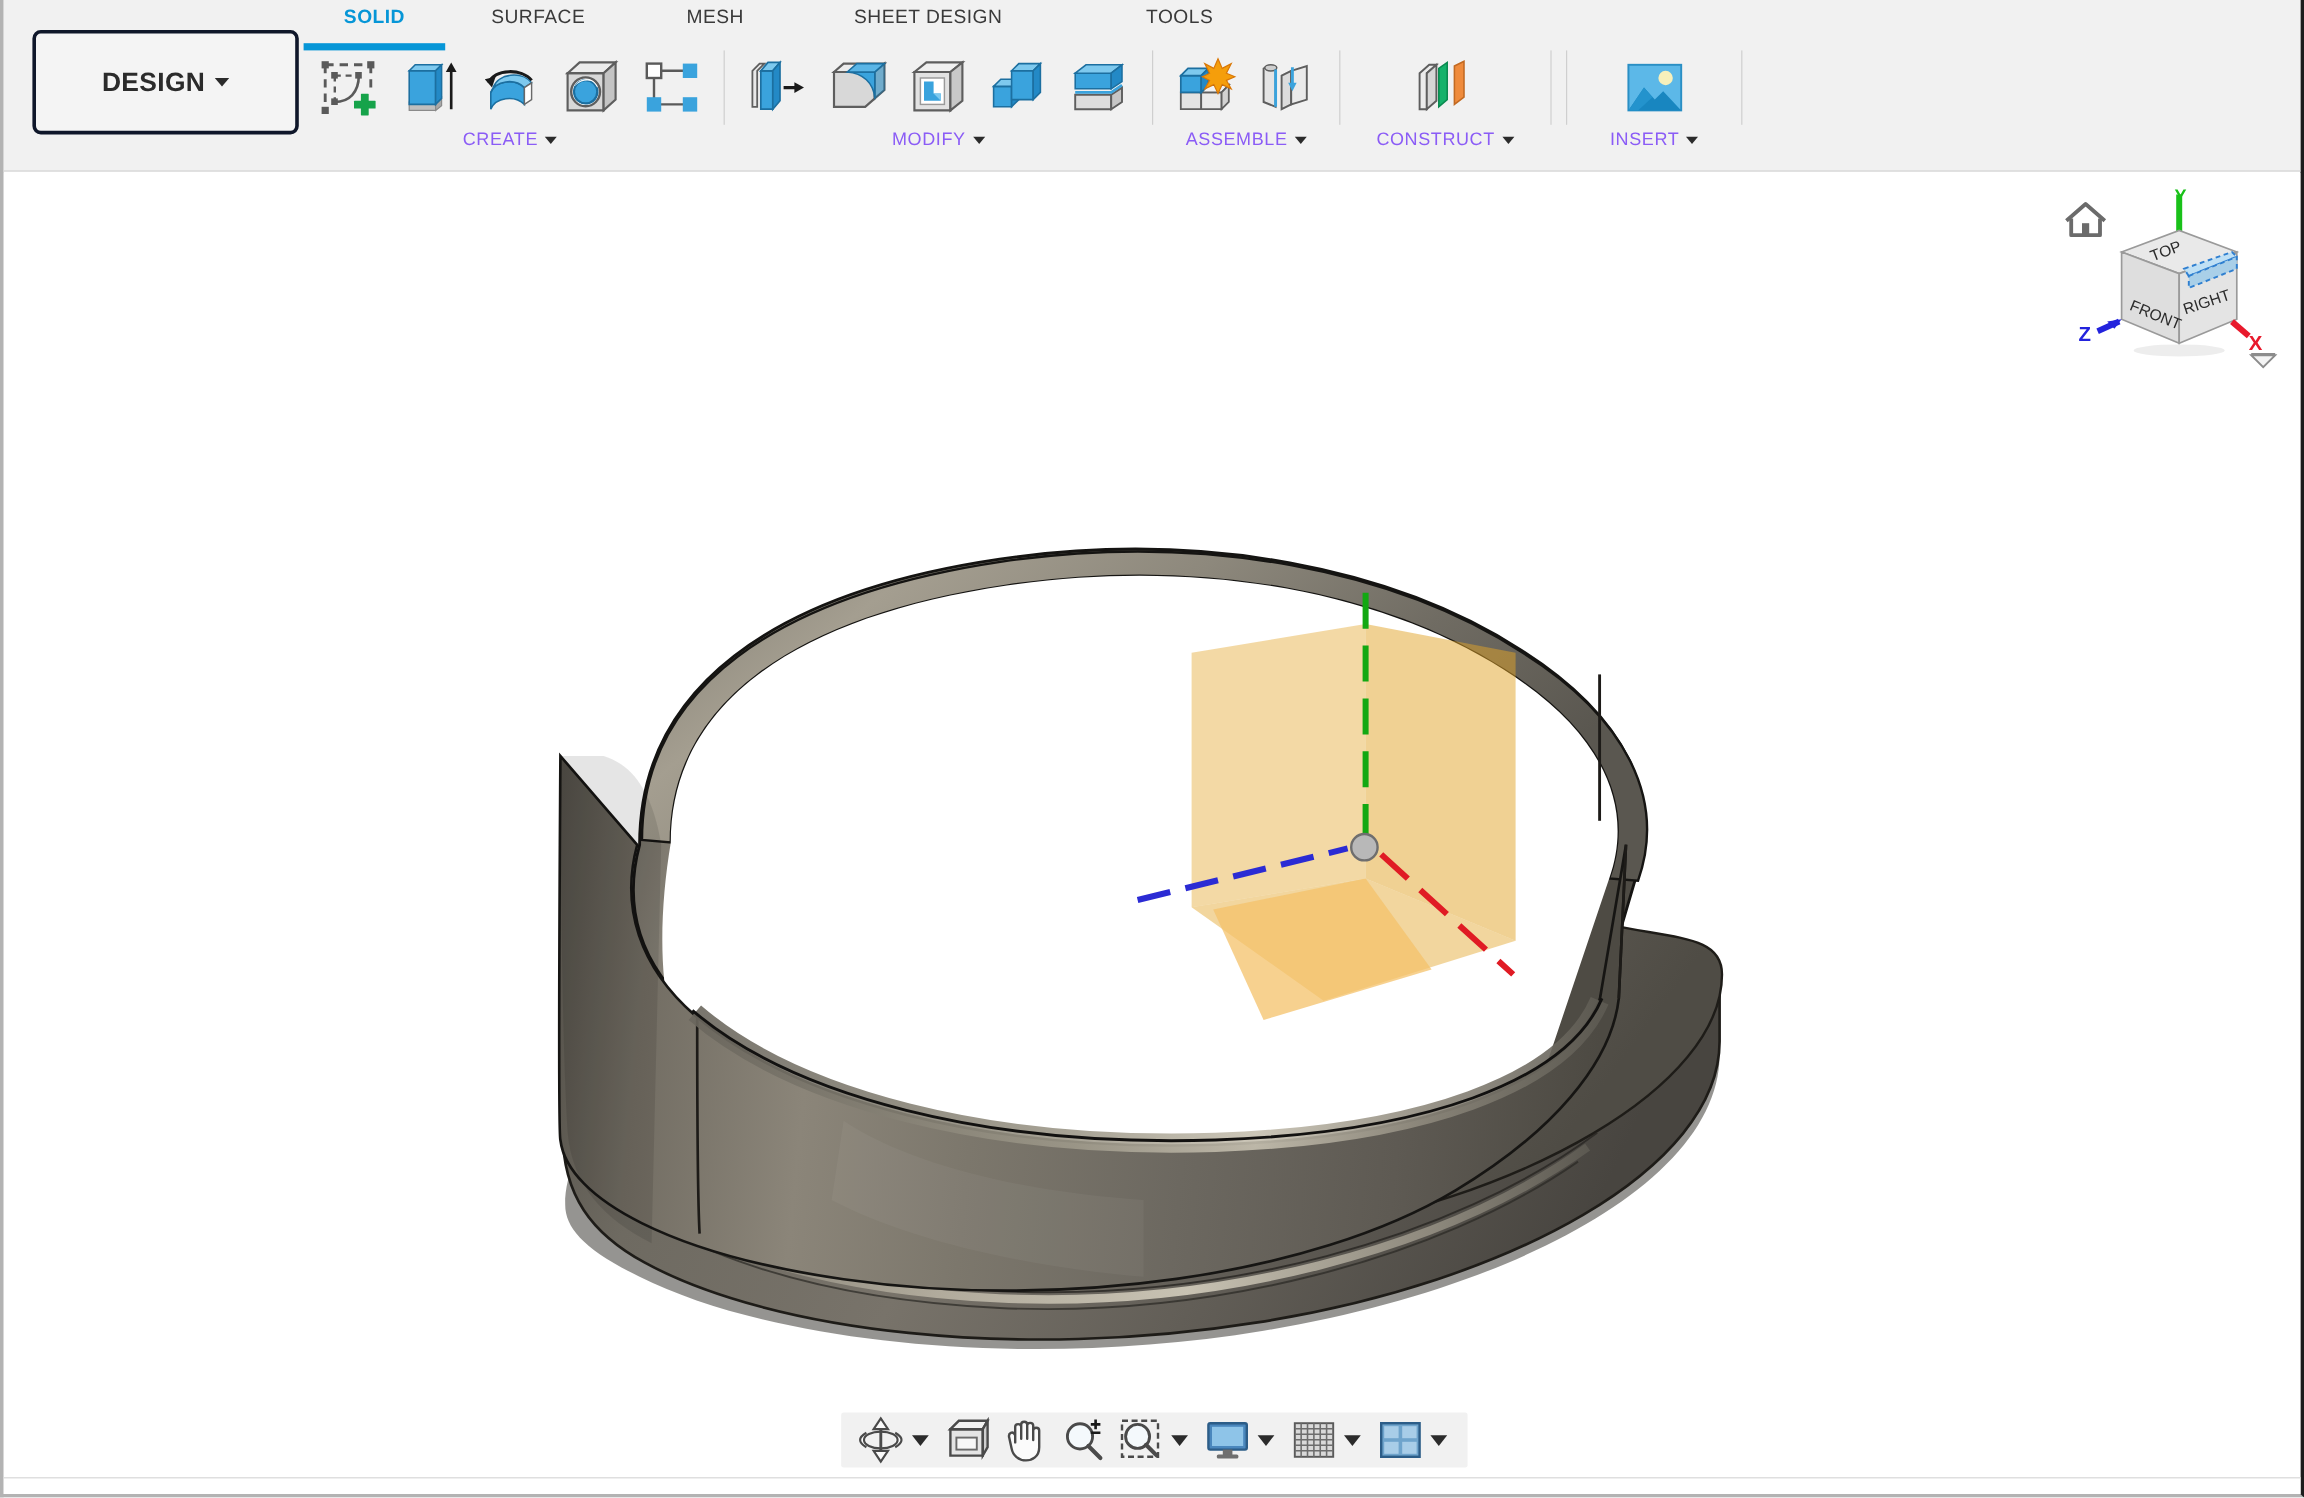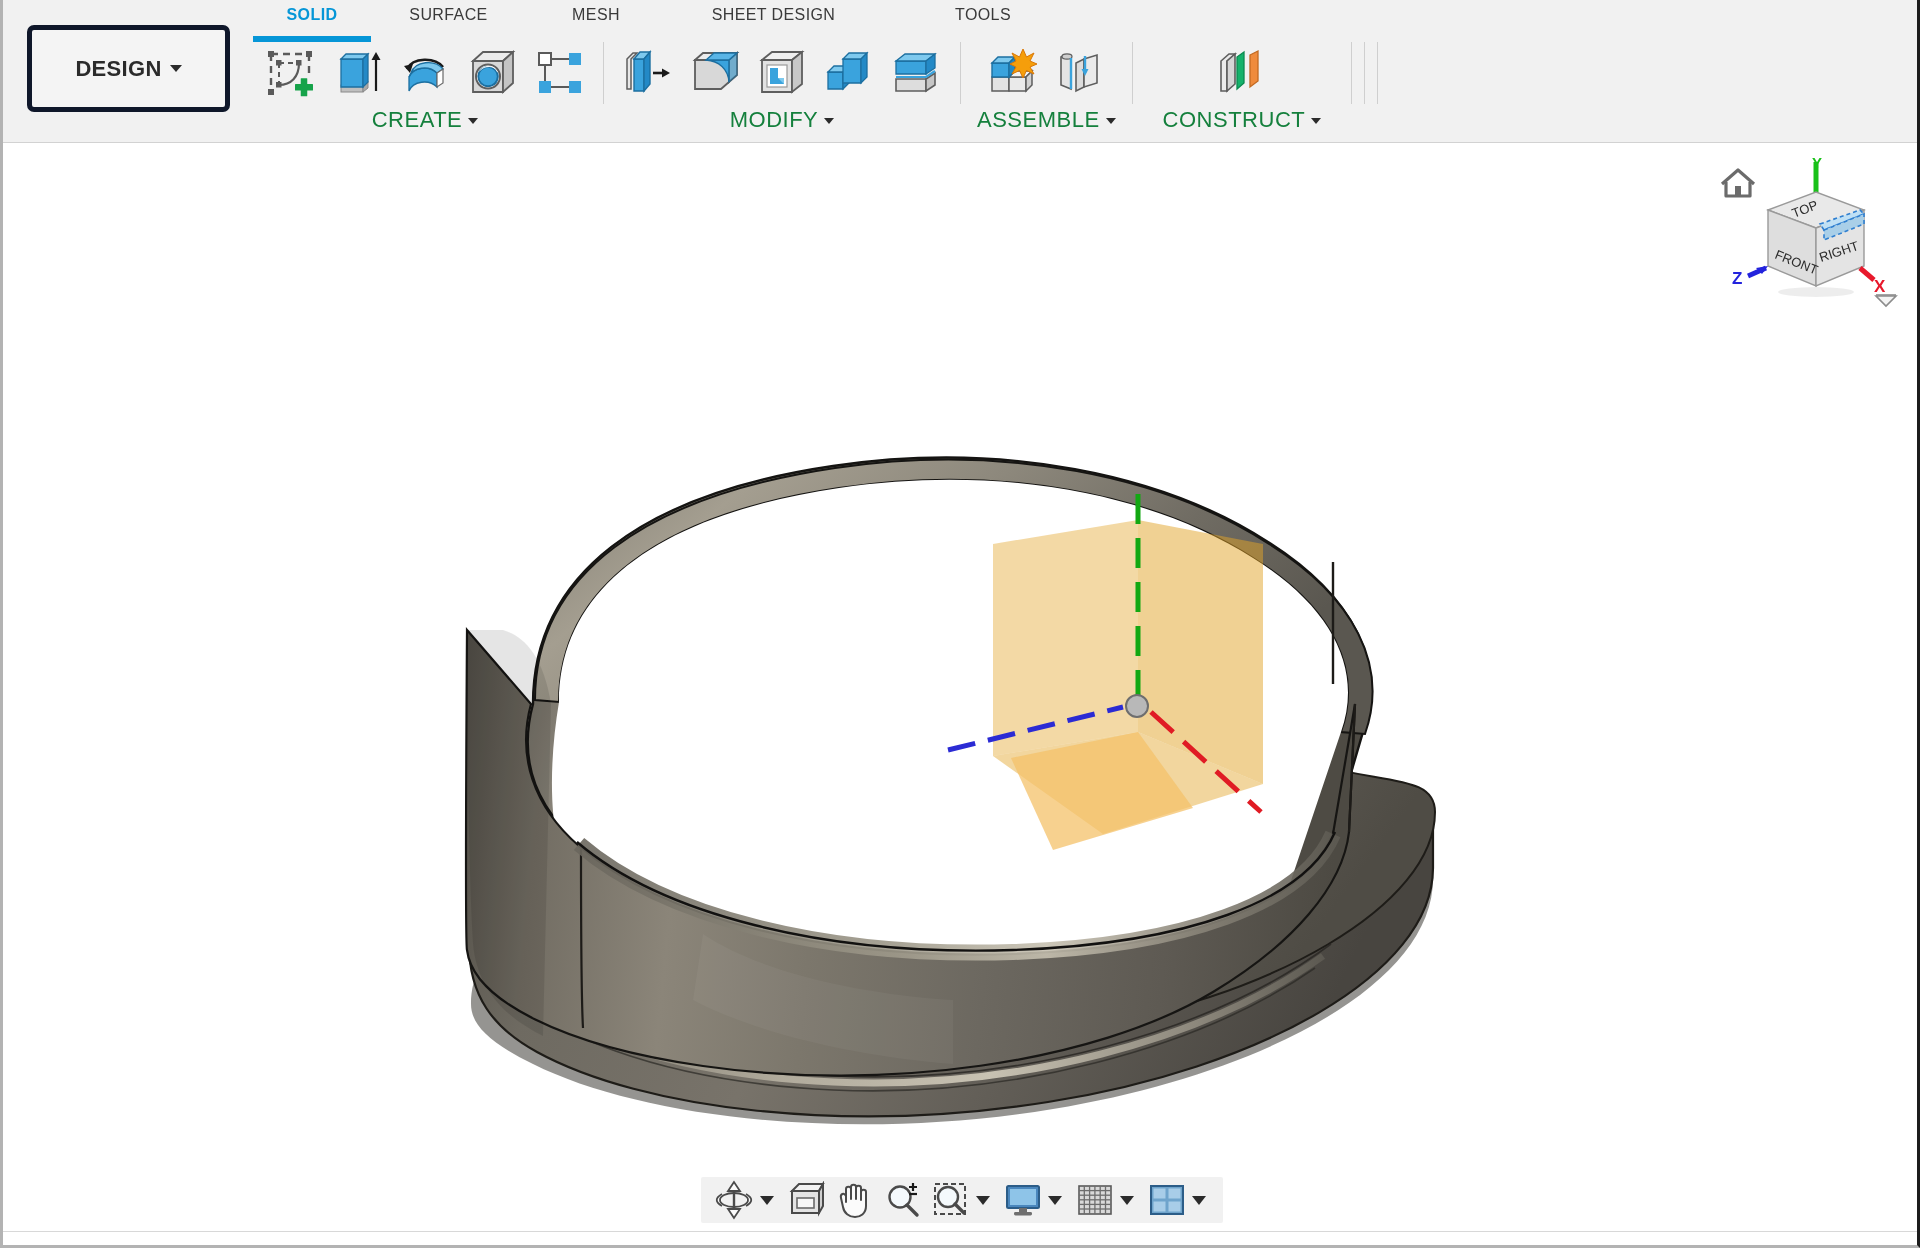--- a/index.html
+++ b/index.html
@@ -24,23 +24,23 @@
   #ribbon {
     position: absolute; left: 0; top: 0;
     width: 1917px; height: 143px;
     background: #f1f1f1;
     border-bottom: 1px solid #d2d2d2;
   }
 
   
   #design-btn {
     position: absolute; left: 24px; top: 25px;
-    width: 203px; height: 87px;
+    width: 222px; height: 87px;
     background: #f4f4f4;
-    border: 5px solid #0f172a;
+    border: 3px solid #0f172a;
     border-radius: 7px;
     display: flex; align-items: center; justify-content: center;
     cursor: default;
   }
   #design-btn .lbl {
     font-size: 22px; font-weight: bold; color: #2b2b2b;
     letter-spacing: 0.3px;
   }
   .caret {
     display: inline-block;
@@ -97,22 +97,22 @@
     align-items: center;
     padding: 0 10px;
   }
   .group-icons {
     display: flex; align-items: center;
     height: 68px;
     gap: 11px;
     padding-top: 2px;
   }
   .group-label {
-    font-size: 22px;
-    color: #15803d;
+    font-size: 15px;
+    color: #8b5cf6;
     letter-spacing: 0.5px;
     line-height: 1;
     padding-top: 3px;
     white-space: nowrap;
     cursor: pointer;
   }
   .gsep {
     width: 1px; height: 62px;
     background: #cfcfcf;
     align-self: flex-start;
@@ -438,20 +438,35 @@
         <div class="group-label">
           <span>CONSTRUCT</span><span class="caret sm"></span>
         </div>
       </div>
 
       <div class="gsep"></div>
 
 
       <div class="gsep"></div>
 
+      <div class="group" style="padding:0 30px;">
+        <div class="group-icons">
+          <div class="tool" style="width:64px;">
+            <svg width="56" height="52" viewBox="0 0 56 52">
+              <rect x="6" y="7" width="44" height="38" fill="#5cb8e8" stroke="#2a8fc4" stroke-width="1.6"></rect>
+              <circle cx="37" cy="18" r="6" fill="#f7f0bb"></circle>
+              <polygon points="6,45 19,26 28,36 35,29 50,45" fill="#1886c0"></polygon>
+              <polygon points="6,45 19,26 26,34 14,45" fill="#2393cd"></polygon>
+            </svg>
+          </div>
+        </div>
+        <div class="group-label">
+          <span>INSERT</span><span class="caret sm"></span>
+        </div>
+      </div>
 
       <div class="gsep"></div>
 
 
     </div>
   </div>
 
   <div id="leftpanel">
     <div id="browser-tab">
       <svg width="22" height="16" viewBox="0 0 22 16">

